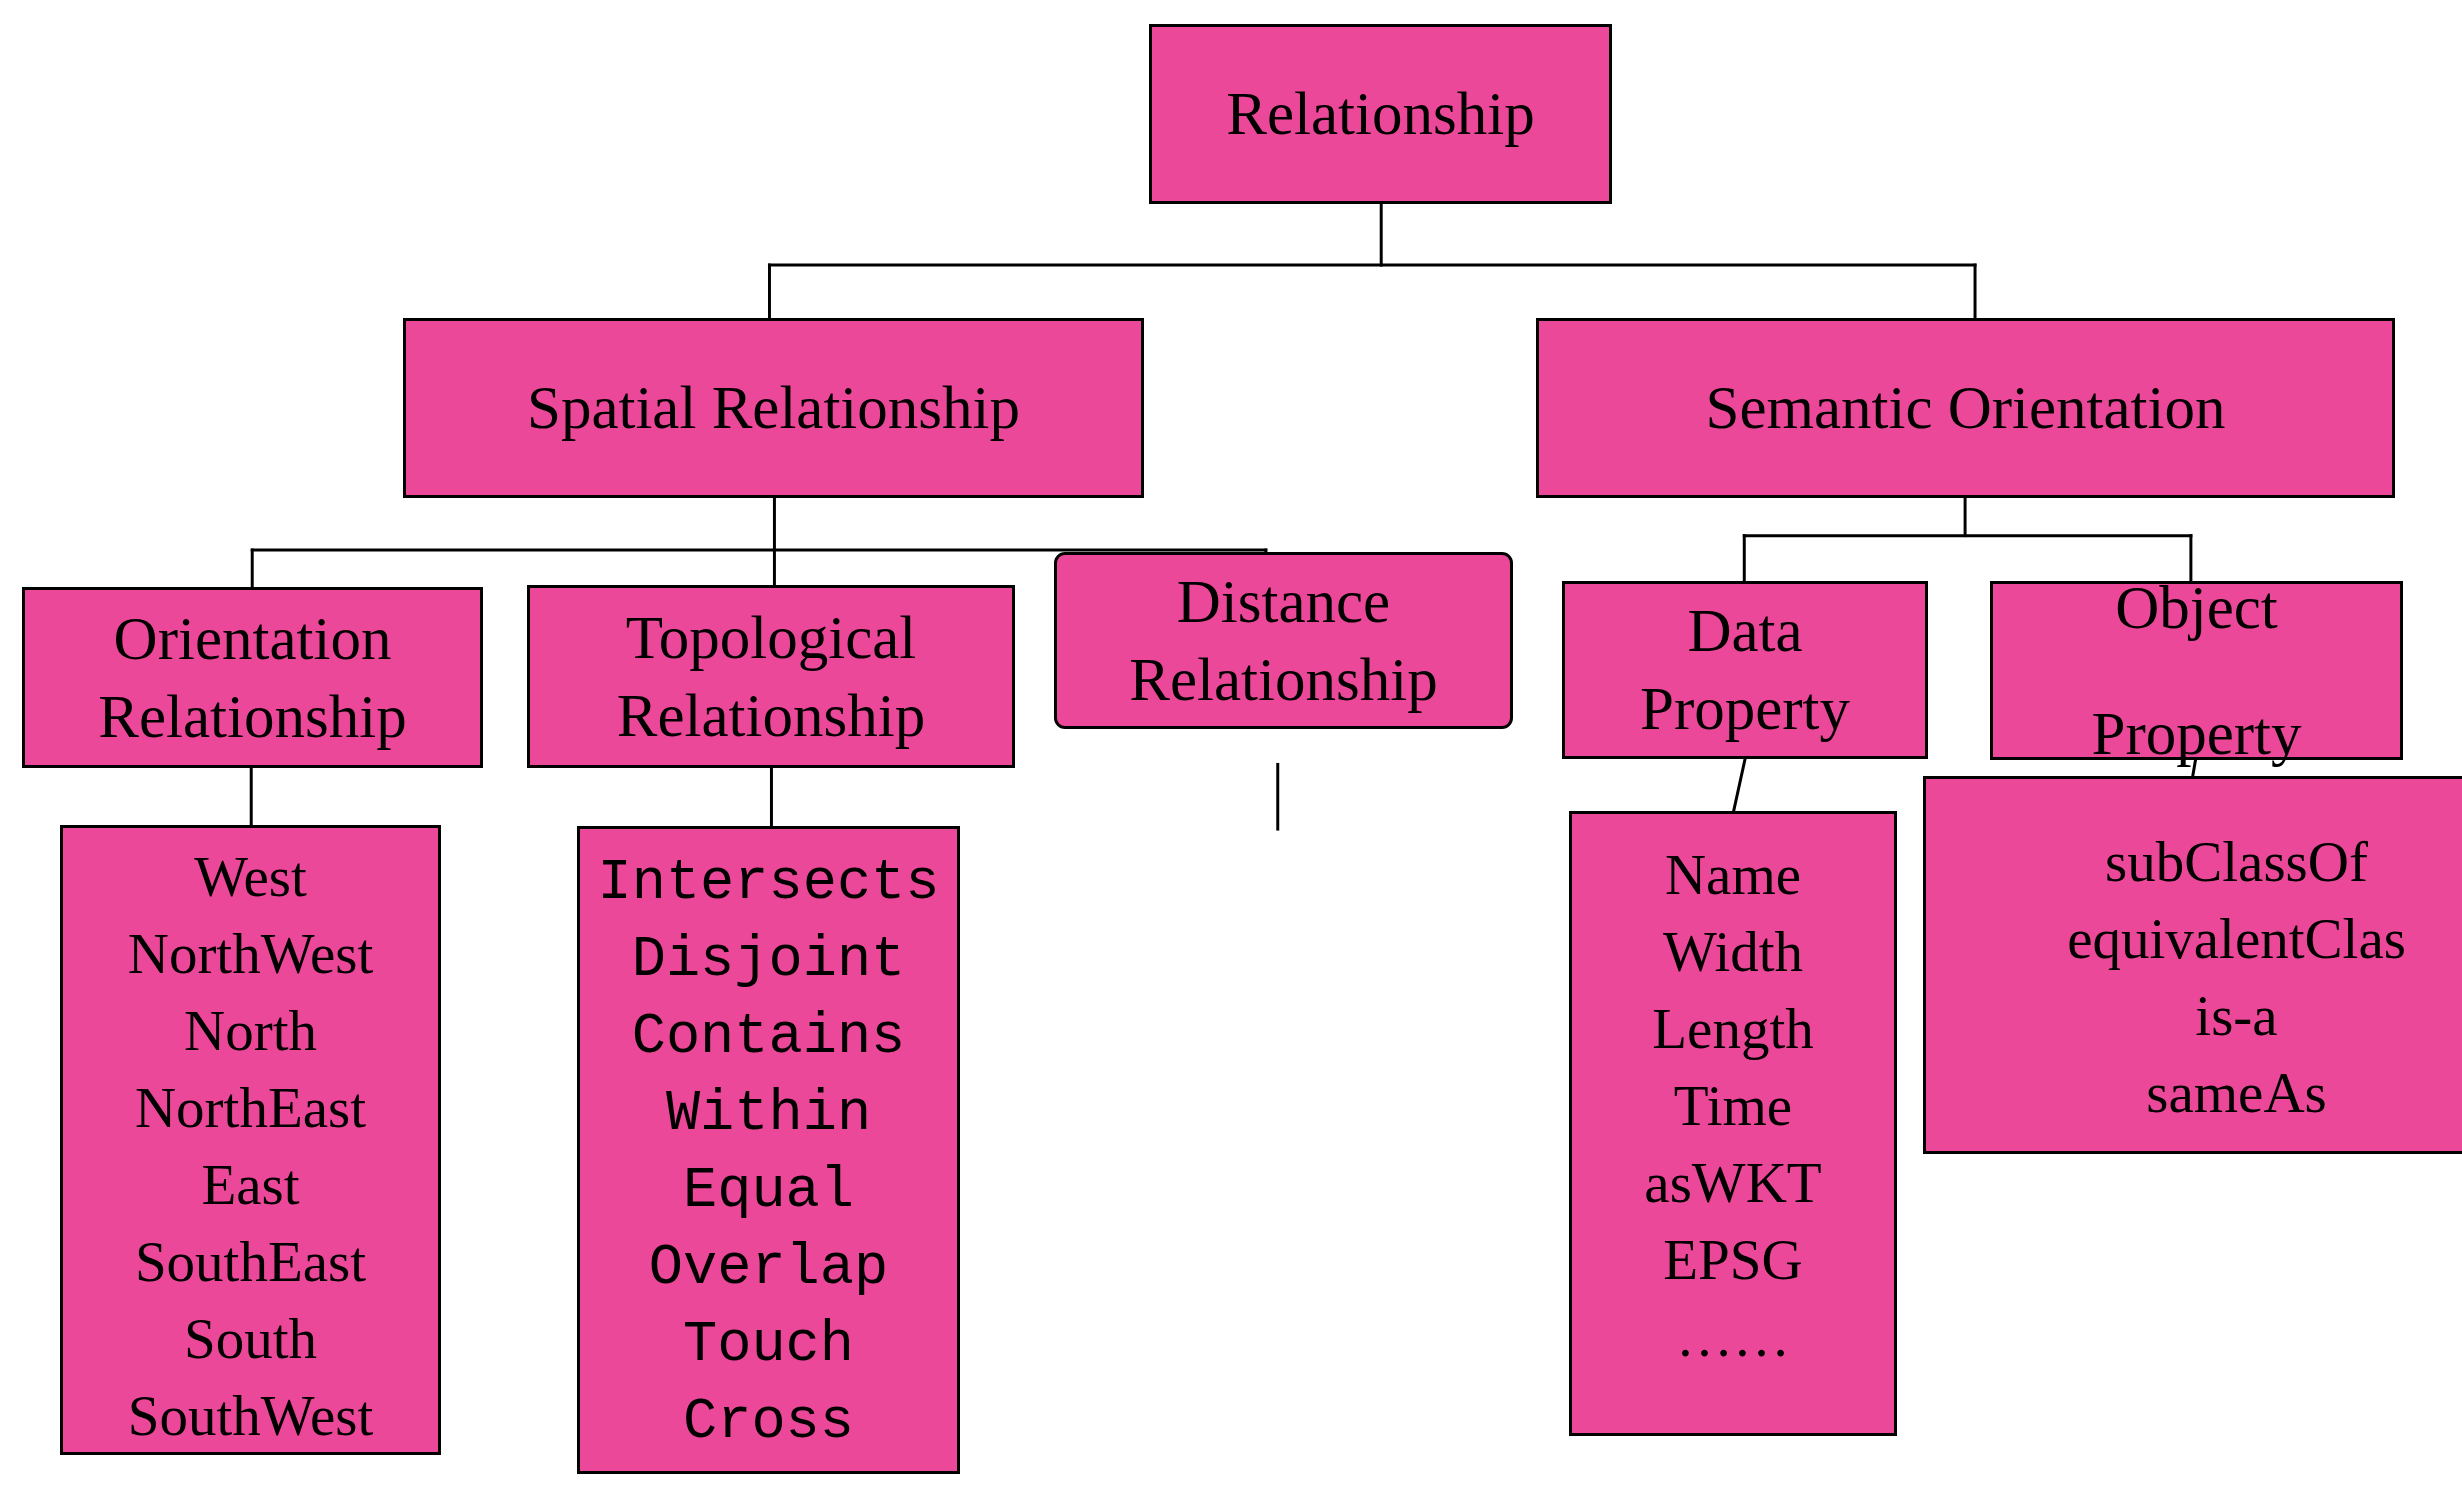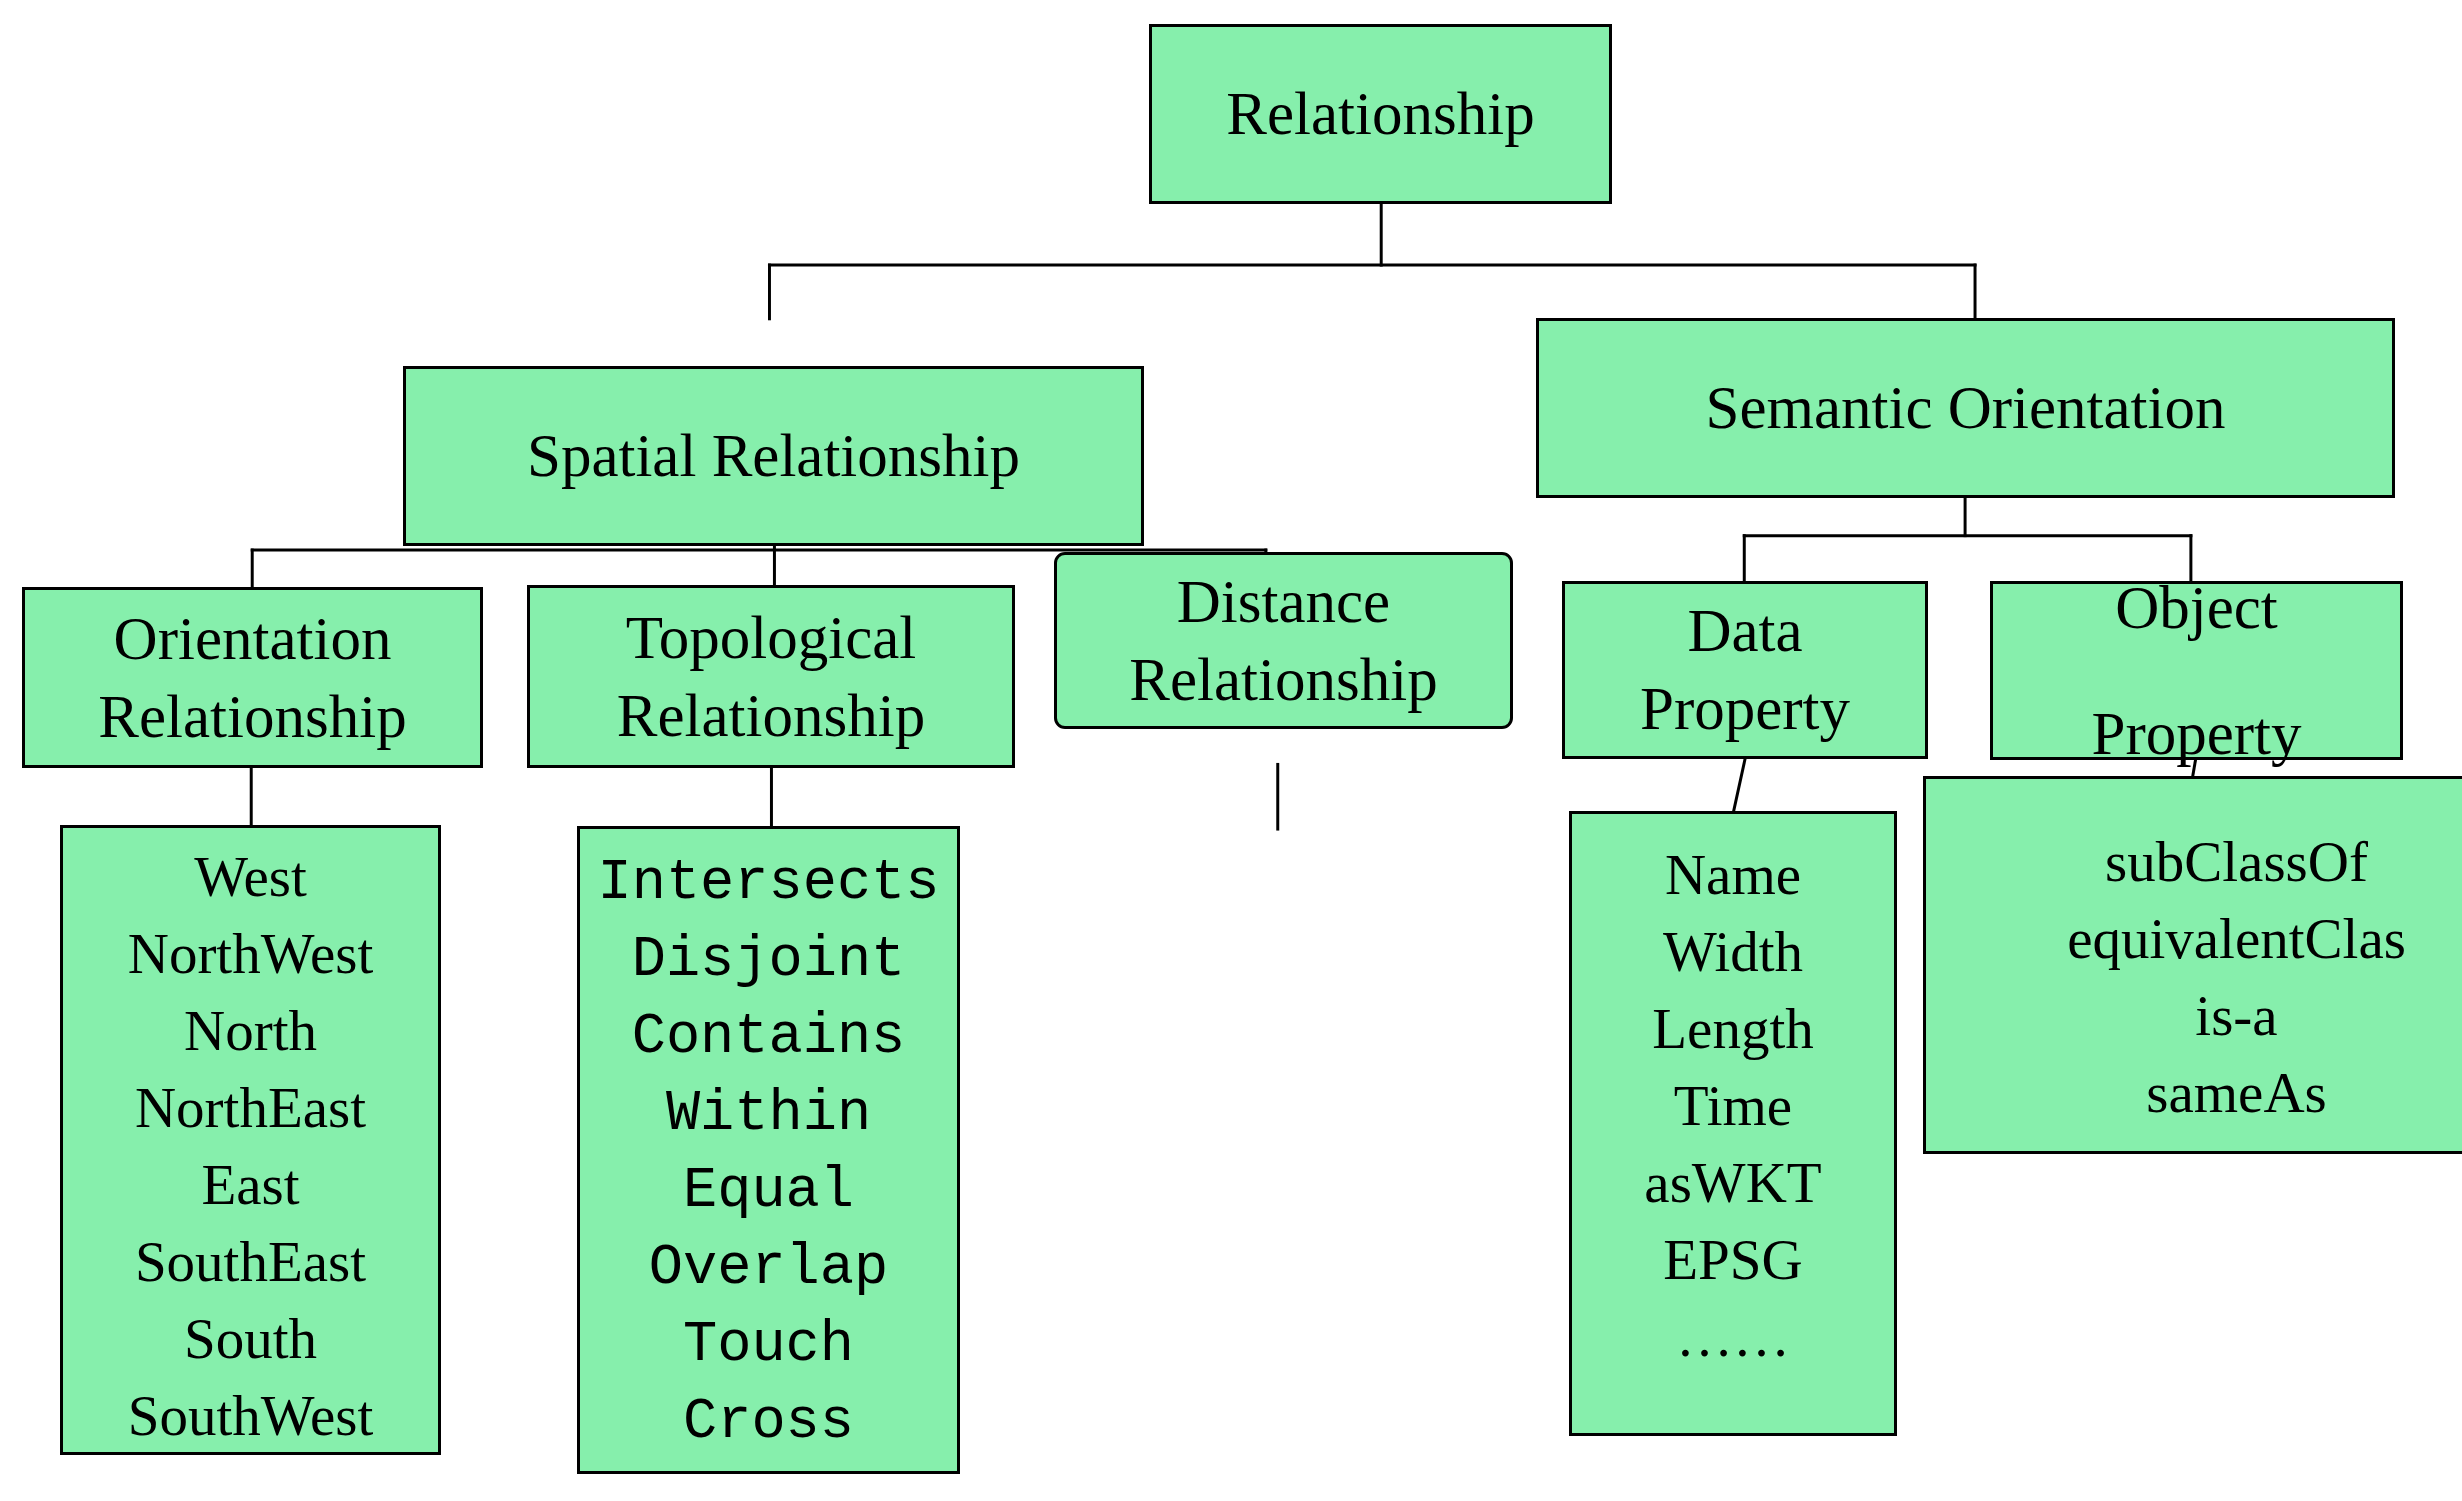--- a/index.html
+++ b/index.html
@@ -20,21 +20,21 @@
     position: absolute;
     left: 0;
     top: 0;
     width: 2463px;
     height: 1501px;
   }
   .box {
     position: absolute;
     box-sizing: border-box;
     border: 3px solid #000000;
-    background: #86efac;
+    background: #ec4899;
     display: flex;
     flex-direction: column;
     align-items: center;
     justify-content: center;
     text-align: center;
   }
   .hdr-label {
     font-size: 61px;
     line-height: 76px;
     white-space: nowrap;
@@ -85,21 +85,21 @@
       <line x1="1284" y1="767" x2="1284" y2="835"></line>
       <line x1="1754" y1="762" x2="1742" y2="817"></line>
       <line x1="2207" y1="762" x2="2196" y2="826"></line>
     </g>
   </svg>
 
   <div class="box" style="left:1149px; top:24px; width:463px; height:180px;">
     <span class="hdr-label">Relationship</span>
   </div>
 
-  <div class="box" style="left:403px; top:318px; width:741px; height:180px;margin-top:48px;">
+  <div class="box" style="left:403px; top:318px; width:741px; height:180px;">
     <span class="hdr-label">Spatial Relationship</span>
   </div>
 
   <div class="box" style="left:1536px; top:318px; width:859px; height:180px;">
     <span class="hdr-label">Semantic Orientation</span>
   </div>
 
   <div class="box" style="left:22px; top:587px; width:461px; height:181px;">
       <div class="title-line">Orientation</div>
       <div class="title-line">Relationship</div>

